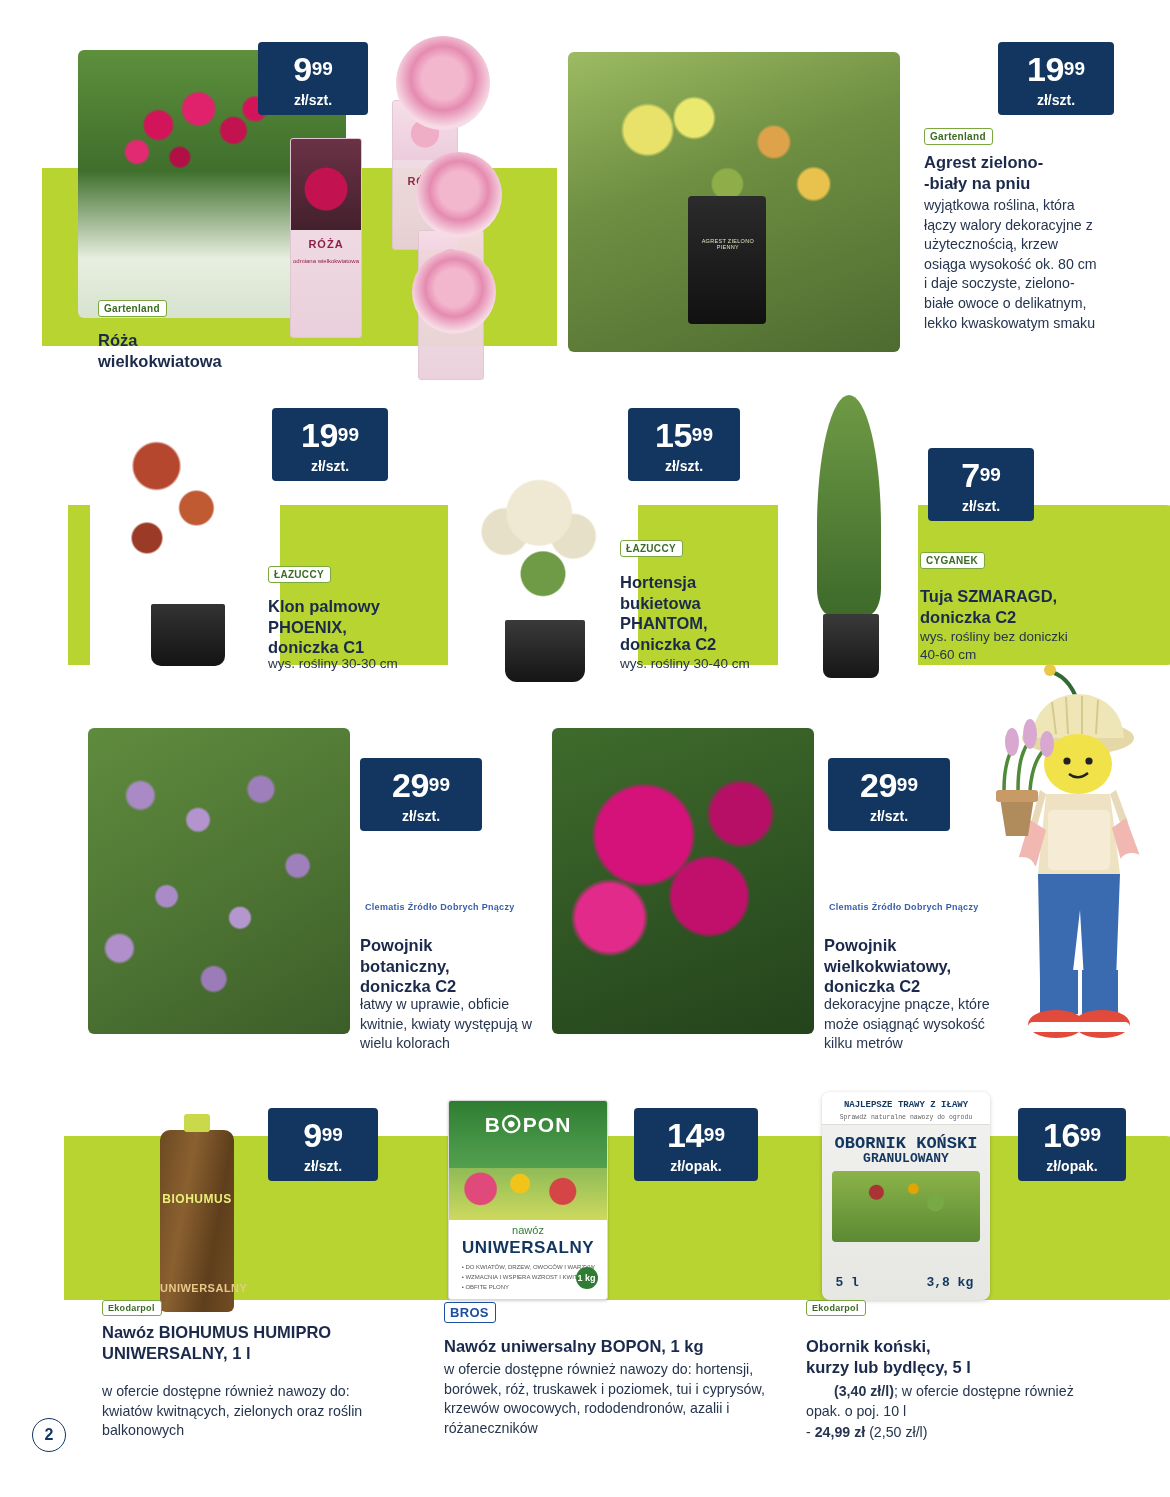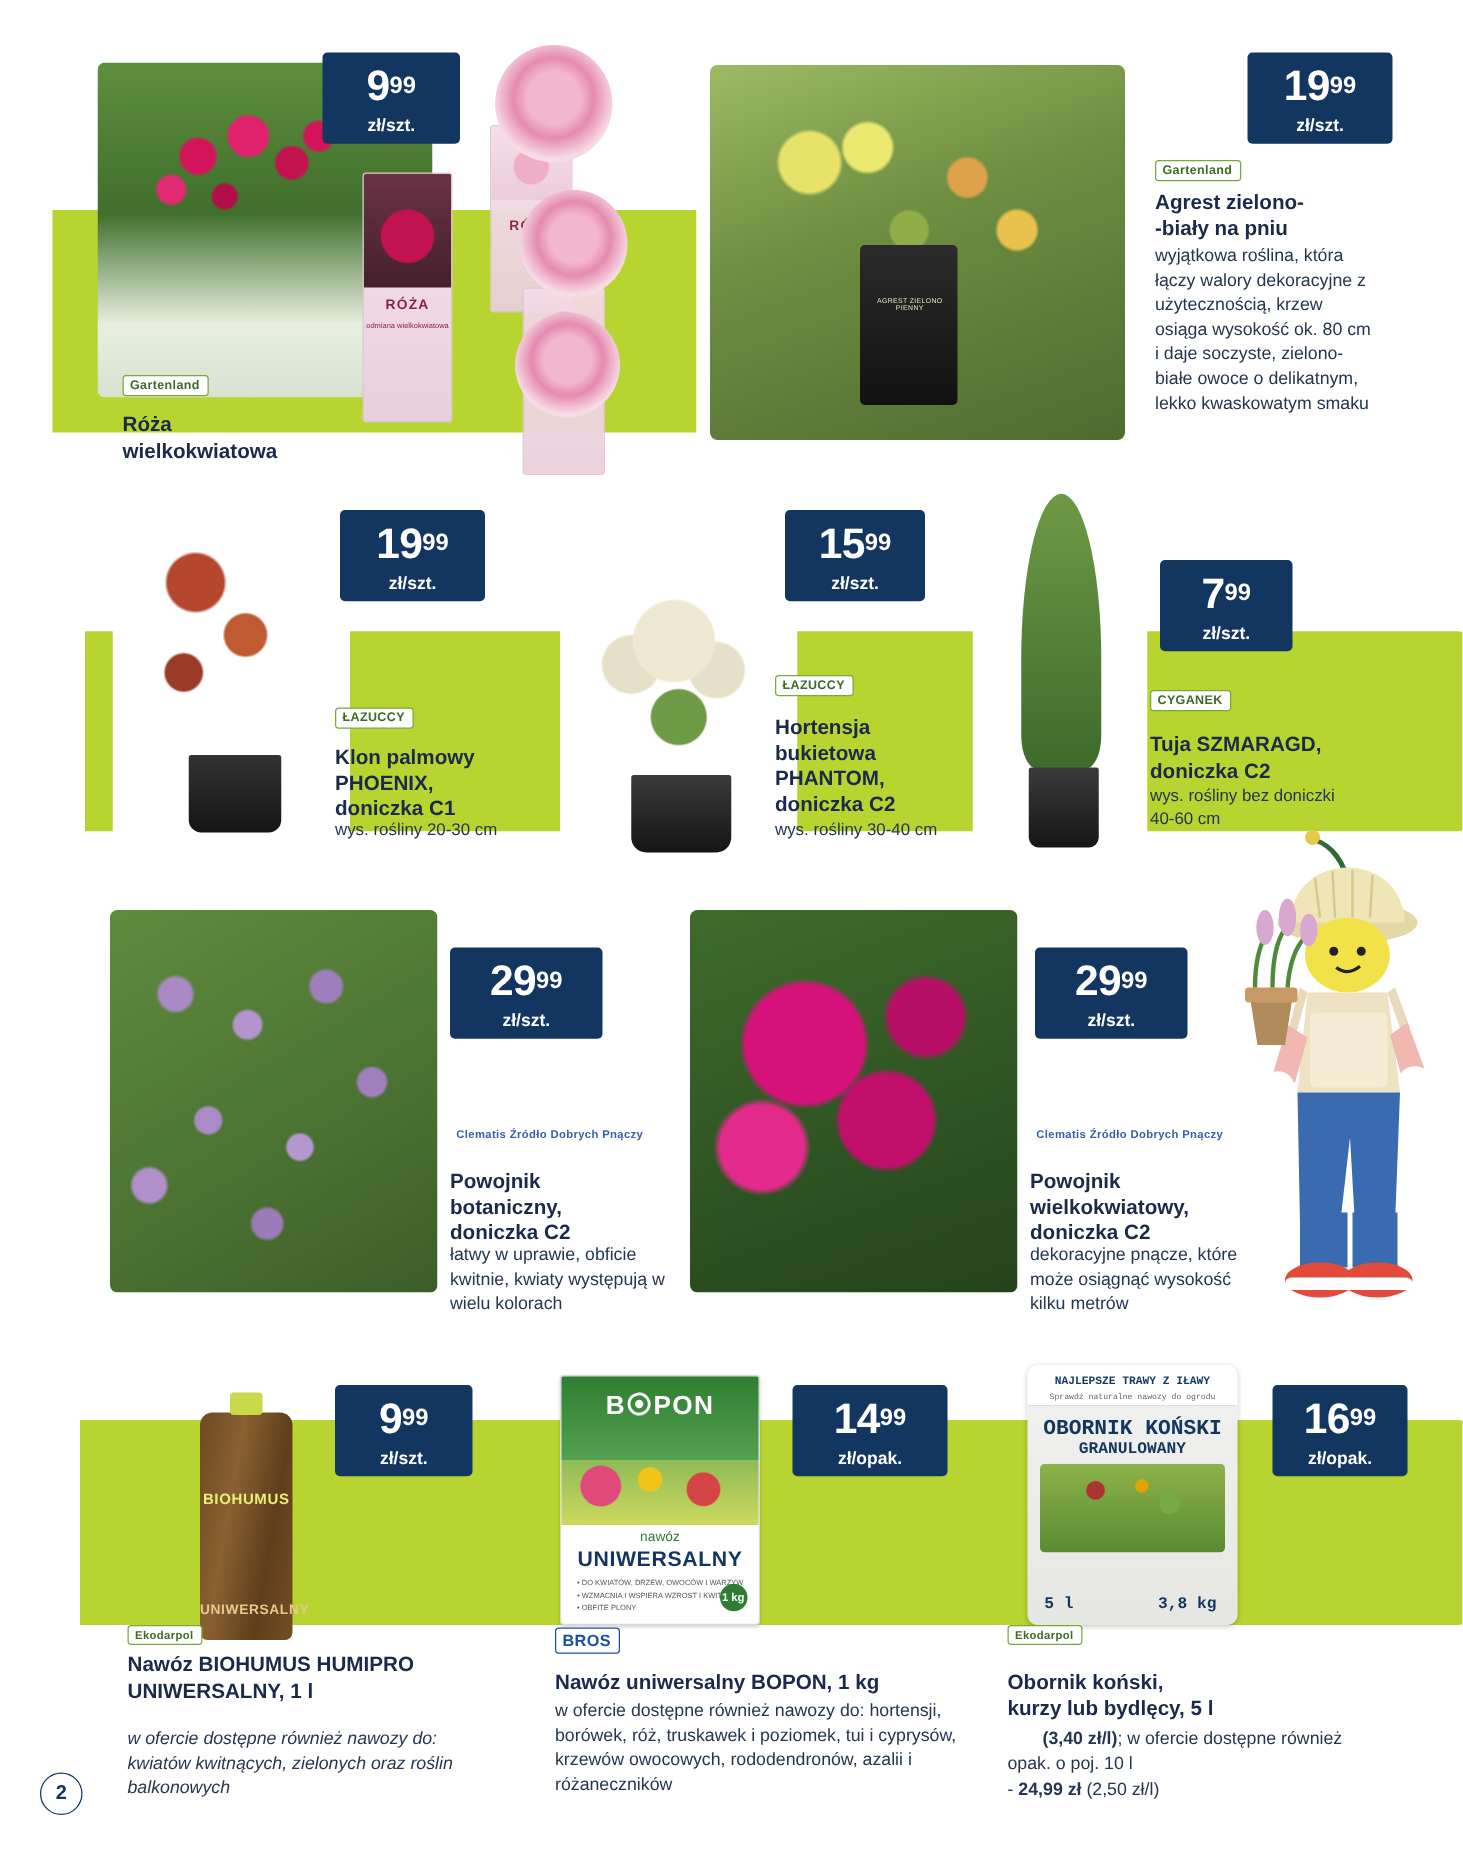--- a/index.html
+++ b/index.html
@@ -280,21 +280,21 @@
 </div>
 
 <div class="brand" style="left:268px; top:566px;">
   <span class="bbox">ŁAZUCCY</span>
 </div>
 <div class="abs ptitle" style="left:268px; top:596px; width:220px;">
   <div>Klon palmowy</div>
   <div>PHOENIX,</div>
   <div>doniczka C1</div>
 </div>
-<div class="abs psmall" style="left:268px; top:655px; width:220px;">wys. rośliny 20-30 cm</div>
+<div class="abs psmall" style="left:268px; top:655px; width:220px;">wys. rośliny 30-30 cm</div>
 
 <div class="photo hydrangea-photo" style="left:448px; top:452px; width:190px; height:234px;">
   <div class="abs" style="left:30%; top:72%; width:80px; height:62px; background:linear-gradient(180deg,#3a3a3a,#151515); border-radius:2px 2px 12px 12px;"></div>
 </div>
 
 <div class="pricetag" style="left:628px; top:408px; width:112px;">
   <span class="val">15</span><span class="cents">99</span>
   <span class="unit">zł/szt.</span>
 </div>
 
@@ -422,21 +422,21 @@
   <span class="unit">zł/szt.</span>
 </div>
 
 <div class="brand" style="left:102px; top:1300px;">
   <span class="bbox" style="font-size:9px;">Ekodarpol</span>
 </div>
 <div class="abs ptitle" style="left:102px; top:1322px; width:300px;">
   <div>Nawóz BIOHUMUS HUMIPRO</div>
   <div>UNIWERSALNY, 1 l</div>
 </div>
-<div class="abs pdesc" style="left:102px; top:1382px; width:300px;font-style:italic;">w ofercie dostępne również nawozy do: kwiatów kwitnących, zielonych oraz roślin balkonowych</div>
+<div class="abs pdesc" style="left:102px; top:1382px; width:300px;">w ofercie dostępne również nawozy do: kwiatów kwitnących, zielonych oraz roślin balkonowych</div>
 
 <div class="bopon-box" style="left:448px; top:1100px; width:160px; height:200px;">
   <div class="top"></div>
   <div class="bname">B⦿PON</div>
   <div class="mid" style="background:radial-gradient(circle at 20% 40%,#e04a7a 0 12%,transparent 13%),radial-gradient(circle at 45% 30%,#f0c419 0 10%,transparent 11%),radial-gradient(circle at 72% 45%,#d64545 0 11%,transparent 12%),linear-gradient(180deg,#8fbb57,#cdd95e);"></div>
   <div class="naw">nawóz</div>
   <div class="uni">UNIWERSALNY</div>
   <div class="bul" style="white-space:pre-line;">• DO KWIATÓW, DRZEW, OWOCÓW I WARZYW
 • WZMACNIA I WSPIERA WZROST I KWITNIENIE
 • OBFITE PLONY</div>

